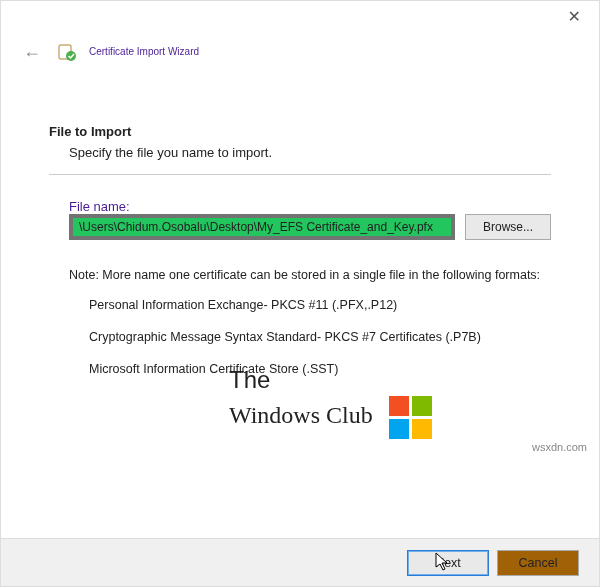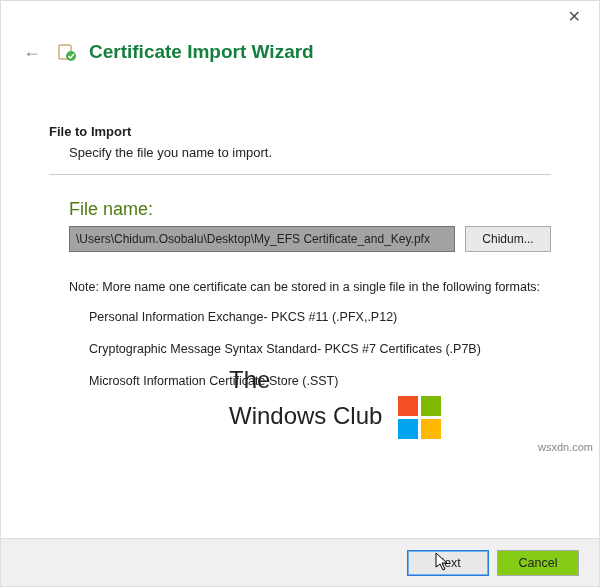--- a/index.html
+++ b/index.html
@@ -46,23 +46,22 @@
       color: #888;
       font-size: 18px;
       padding: 2px 4px;
     }
     .wizard-icon {
       width: 20px;
       height: 20px;
       display: inline-block;
     }
     .wizard-title {
-      font-size: 19px;
-      color: #15803d;
-      font-weight: bold;
+      font-size: 10px;
+      color: #4c1d95;
     }
     .content {
       padding: 60px 48px 0 48px;
     }
     .section-title {
       font-size: 13px;
       font-weight: 600;
       color: #222;
     }
     .section-sub {
@@ -72,37 +71,36 @@
     }
     .hr {
       border: none;
       border-top: 1px solid #ccc;
       margin: 14px 0 24px 0;
     }
     .filefield-wrap {
       padding: 0 0 0 20px;
     }
     .file-label {
-      font-size: 18px;
-      color: #4d7c0f;
-      margin-bottom: 6px;
+      font-size: 13px;
+      color: #4c1d95;
       display: block;
     }
     .file-row {
       display: flex;
       align-items: center;
       gap: 10px;
     }
     .file-input {
       flex: 1;
       height: 26px;
-      border: 1px solid #737373;
+      border: 4px solid #737373;
       font-size: 12px;
       padding: 0 6px;
-      background: #a3a3a3;
+      background: #22c55e;
       color: #222;
       font-family: inherit;
     }
     .browse-btn {
       height: 26px;
       min-width: 86px;
       background: #e9e9e9;
       border: 1px solid #aaa;
       font-size: 12px;
       color: #222;
@@ -144,21 +142,21 @@
       gap: 3px;
       margin-top: 4px;
     }
     .sq { width: 20px; height: 20px; }
     .sq-r { background: #f25022; }
     .sq-g { background: #7fba00; }
     .sq-b { background: #00a4ef; }
     .sq-y { background: #ffb900; }
     .watermark-text {
       position: absolute;
-      right: 6px;
+      right: 12px;
       top: 440px;
       font-size: 11px;
       color: #888;
     }
     .footer {
       position: absolute;
       bottom: 0;
       left: 0;
       right: 0;
       height: 48px;
@@ -166,21 +164,21 @@
       border-top: 1px solid #ddd;
       display: flex;
       justify-content: flex-end;
       align-items: center;
       padding-right: 20px;
       gap: 8px;
     }
     .footer-btn {
       height: 26px;
       min-width: 82px;
-      background: #84cc16;
+      background: #a16207;
       border: 1px solid #aaa;
       font-size: 12.5px;
       color: #222;
       cursor: pointer;
       font-family: inherit;
     }
     .footer-btn.primary {
       border: 1px solid #2a7bd6;
       box-shadow: inset 0 0 0 1px #6fb0ef;
       background: #e9e9e9;
@@ -215,36 +213,36 @@
 
   <div class="content">
     <div class="section-title">File to Import</div>
     <div class="section-sub">Specify the file you name to import.</div>
     <hr class="hr">
 
     <div class="filefield-wrap">
       <span class="file-label">File name:</span>
       <div class="file-row">
         <input class="file-input" type="text" value="\Users\Chidum.Osobalu\Desktop\My_EFS Certificate_and_Key.pfx" style="">
-        <button class="browse-btn">Chidum...</button>
+        <button class="browse-btn">Browse...</button>
       </div>
     </div>
 
     <div class="note-block">
       <div class="note-line">Note:  More name one certificate can be stored in a single file in the following formats:</div>
       <div class="note-sub">Personal Information Exchange- PKCS #11 (.PFX,.P12)</div>
       <div class="note-sub">Cryptographic Message Syntax Standard- PKCS #7 Certificates (.P7B)</div>
       <div class="note-sub">Microsoft Information Certificate Store (.SST)</div>
     </div>
   </div>
 
   <div class="watermark-logo">
     <div class="logo-text">
       <div>The</div>
-      <div style="display:flex;align-items:center;gap:16px;">
+      <div style="display:flex;align-items:center;gap:16px;font-family:Liberation Serif, serif;">
         <span>Windows Club</span>
         <span class="logo-squares">
           <span class="sq sq-r"></span>
             <span class="sq sq-g"></span>
           <span class="sq sq-b"></span>
             <span class="sq sq-y"></span>
         </span>
       </div>
     </div>
   </div>

